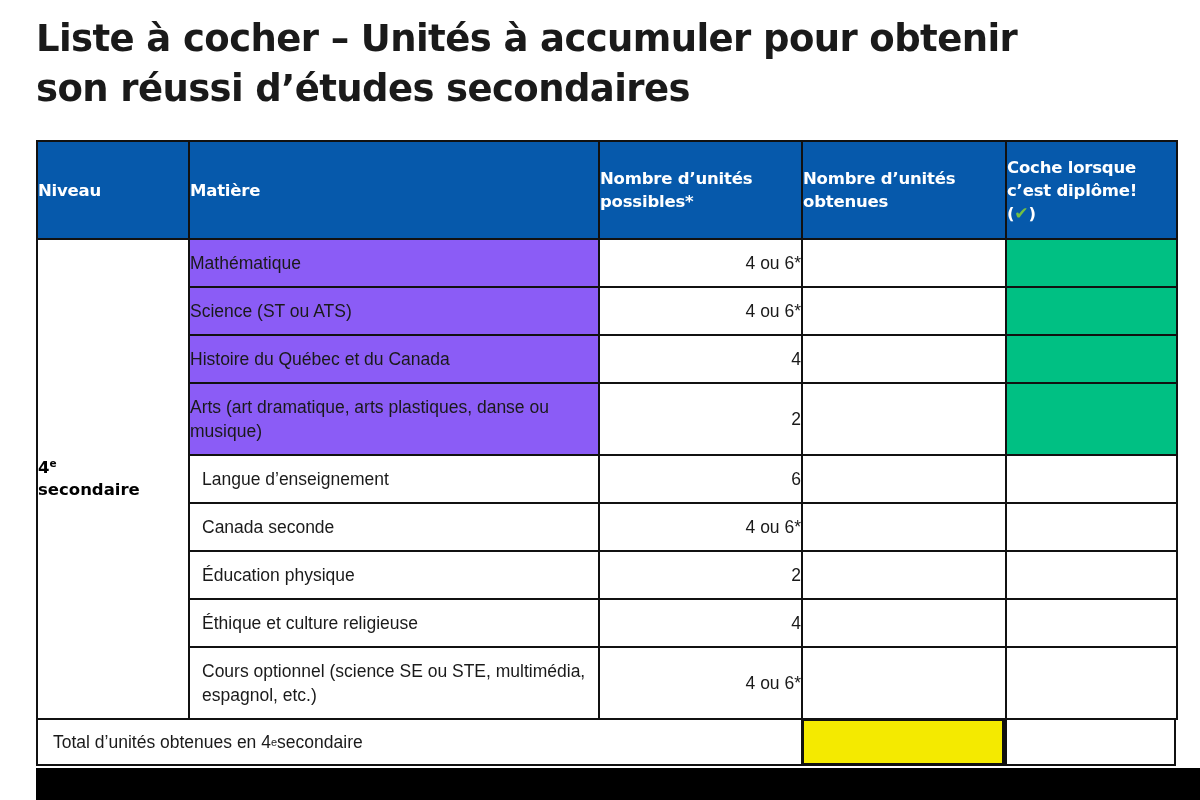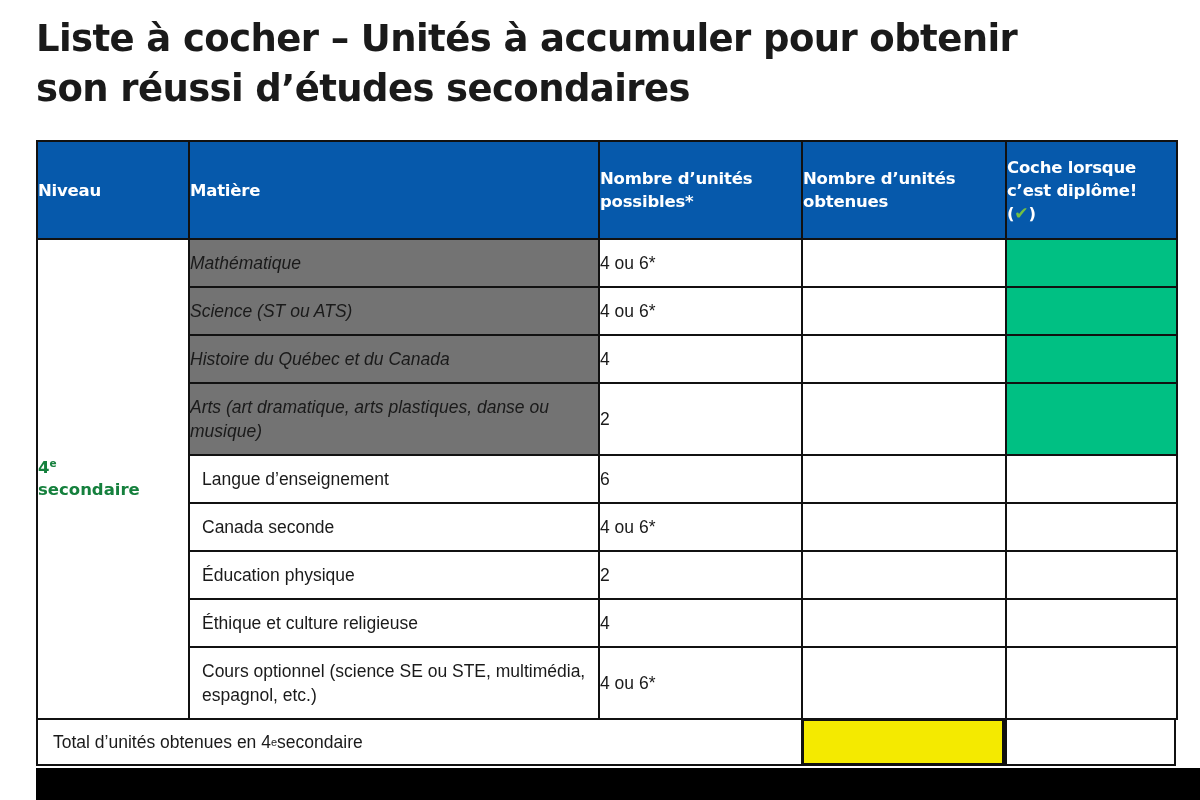--- a/index.html
+++ b/index.html
@@ -92,41 +92,41 @@
     font-family: "DejaVu Sans", sans-serif;
   }
 
   
   td.niveau {
     background: #ffffff;
     font-family: "DejaVu Sans", sans-serif;
     font-weight: bold;
     font-size: 16.5px;
     line-height: 22px;
-    color: #15803d;
+    color: #000000;
     vertical-align: top;
     padding: 14px 14px 0 14px;
   }
   td.niveau sup {
     font-size: 10.5px;
     vertical-align: super;
     line-height: 0;
   }
 
   td.matiere {
     font-size: 17.5px;
     line-height: 24px;
     color: #1a1a1a;
     padding: 8px 12px 8px 15px;
   }
-  td.matiere.green { background: #737373; font-style: italic; }
+  td.matiere.green { background: #8b5cf6; }
   td.matiere.white { background: #ffffff; padding-left: 12px; }
 
   td.possibles {
-    text-align: left;
+    text-align: right;
     font-size: 17.5px;
     color: #1a1a1a;
     background: #ffffff;
     border-radius: 22px;
   }
 
   td.obtenues { background: #ffffff; }
 
   td.coche.green { background: #00C083; }
   td.coche.white { background: #ffffff; }

